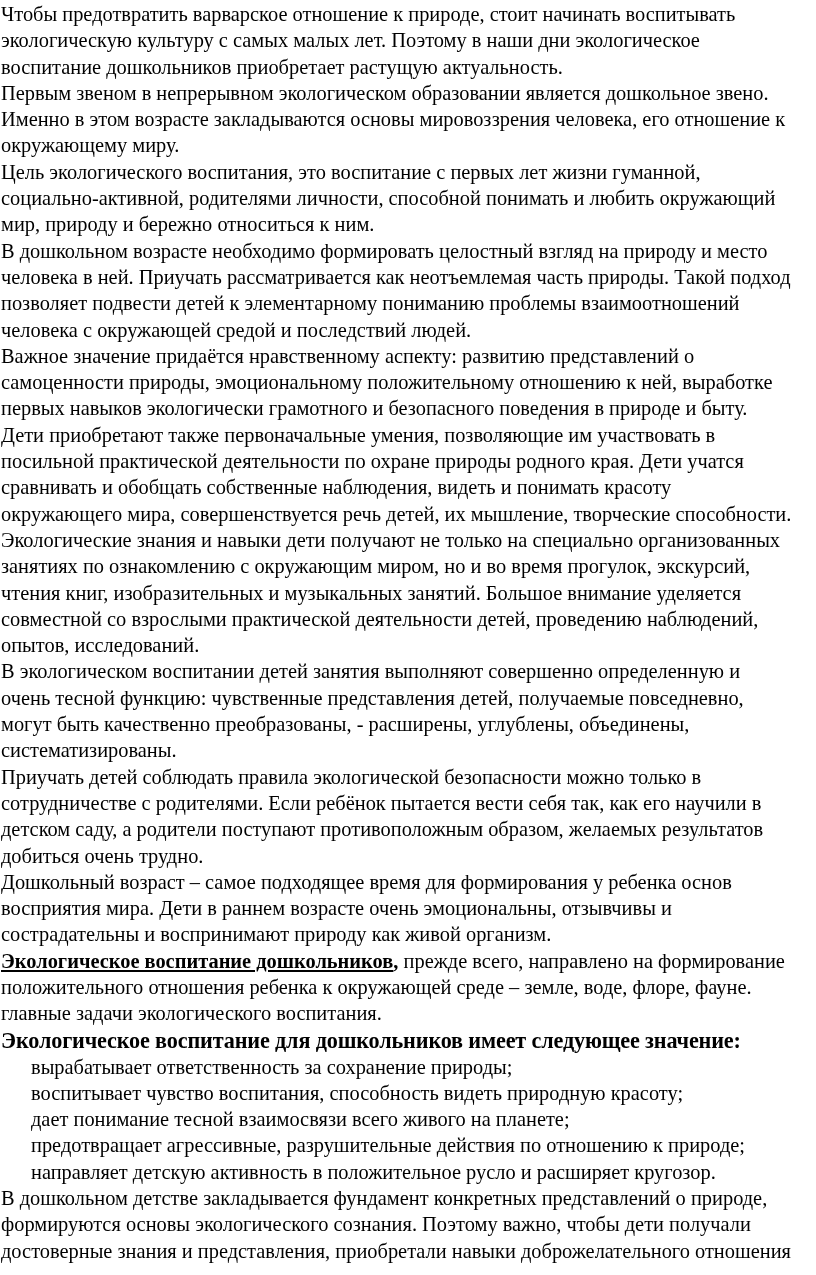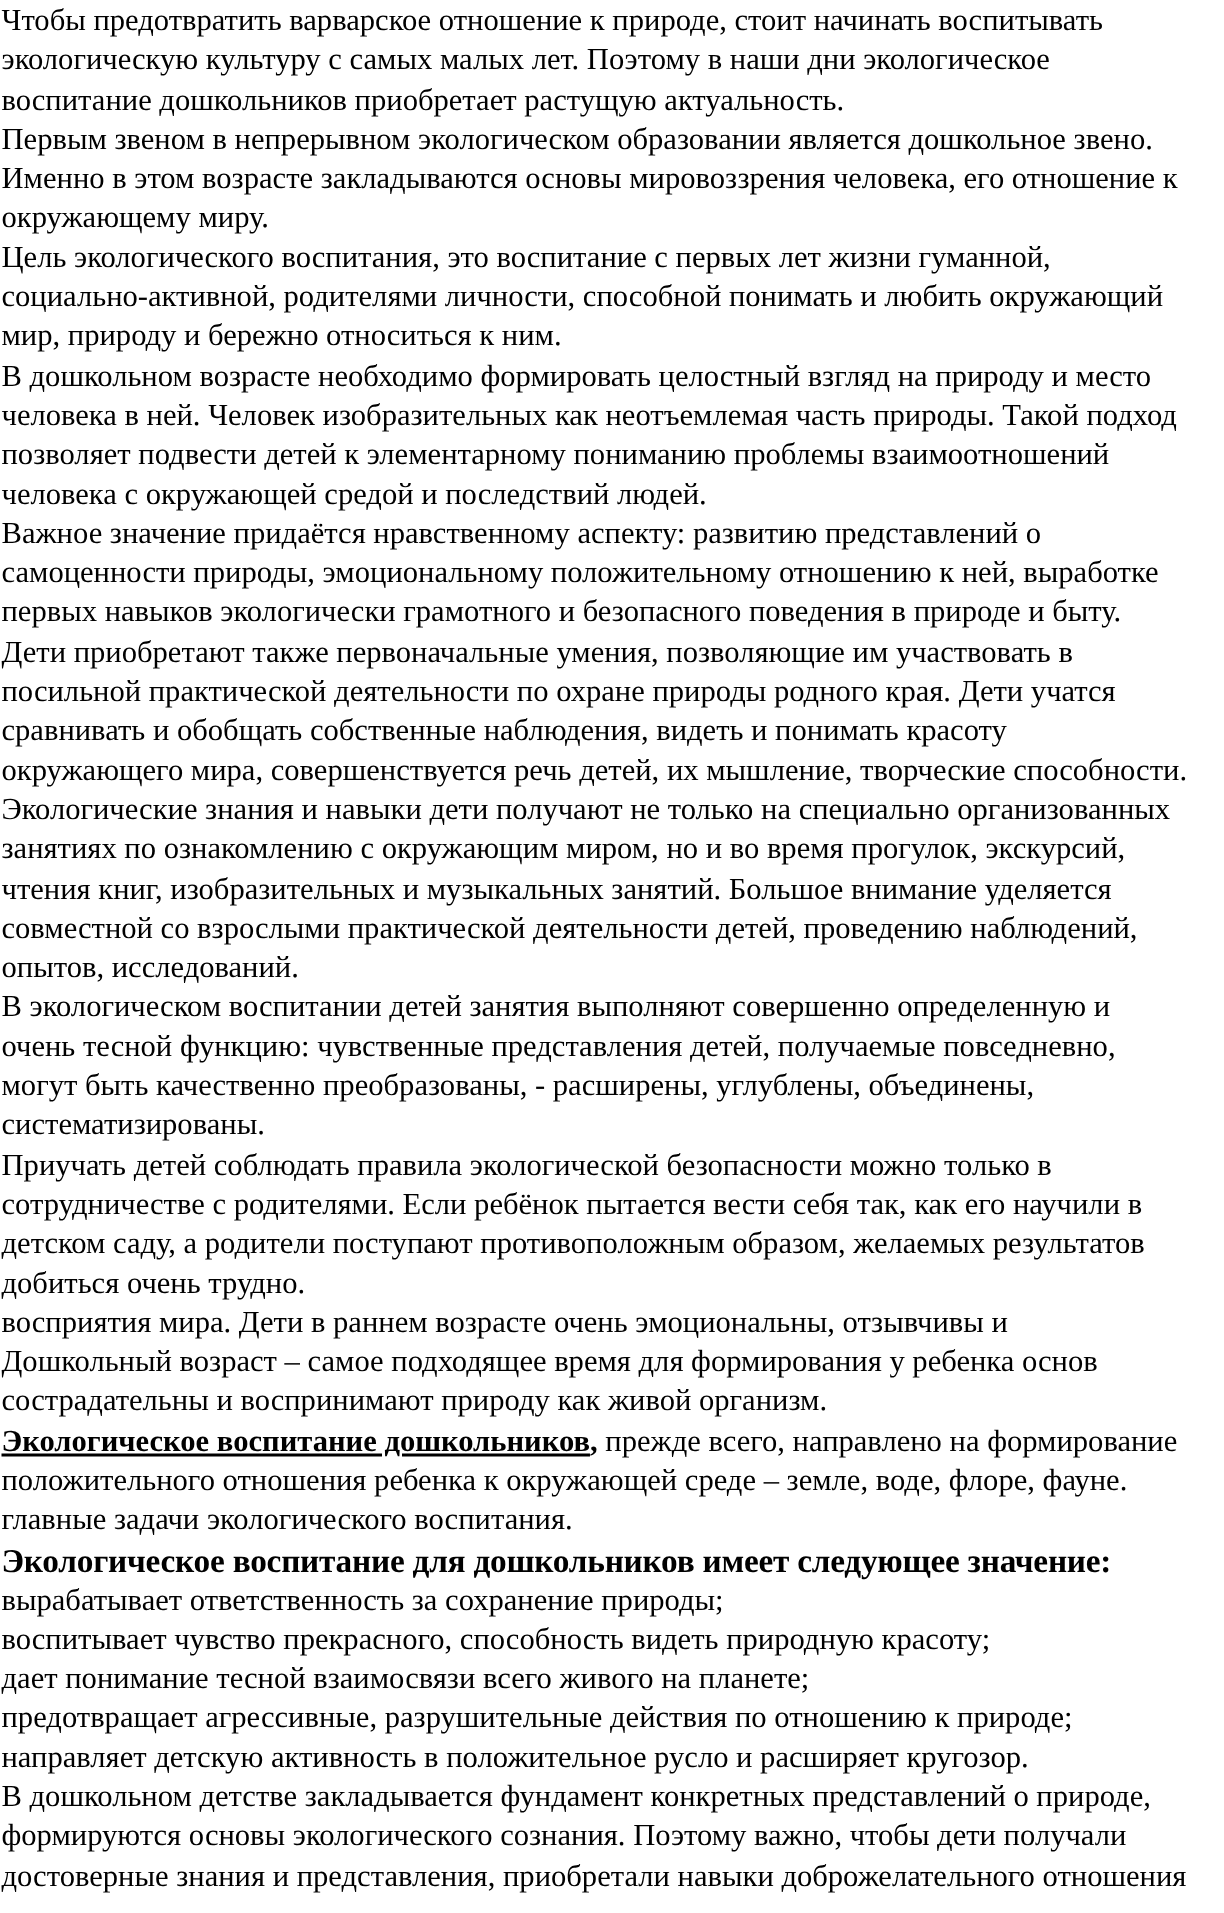--- a/index.html
+++ b/index.html
@@ -29,21 +29,21 @@
     .b { font-weight: bold; }
     .u { text-decoration: underline; text-decoration-thickness: 1.5px; text-underline-offset: 2px; }
     .heading {
       margin: 0;
       font-weight: bold;
       font-size: 22.2px;
       line-height: 27px;
       letter-spacing: -0.15px;
     }
     .list { margin: 0; padding: 0; list-style: none; }
-    .list li { height: 26.3px; }
+    .list li { height: 26.3px; margin-left: 30px; }
   </style>
 </head>
 <body>
 
 <div class="doc">
 
   <p class="para">
     <span class="line">Чтобы предотвратить варварское отношение к природе, стоит начинать воспитывать</span>
     <span class="line">экологическую культуру с самых малых лет. Поэтому в наши дни экологическое</span>
     <span class="line">воспитание дошкольников приобретает растущую актуальность.</span>
@@ -56,21 +56,21 @@
   </p>
 
   <p class="para">
     <span class="line">Цель экологического воспитания, это воспитание с первых лет жизни гуманной,</span>
     <span class="line">социально-активной, родителями личности, способной понимать и любить окружающий</span>
     <span class="line">мир, природу и бережно относиться к ним.</span>
   </p>
 
   <p class="para">
     <span class="line">В дошкольном возрасте необходимо формировать целостный взгляд на природу и место</span>
-    <span class="line">человека в ней. Человек изобразительных как неотъемлемая часть природы. Такой подход</span>
+    <span class="line">человека в ней. Приучать рассматривается как неотъемлемая часть природы. Такой подход</span>
     <span class="line">позволяет подвести детей к элементарному пониманию проблемы взаимоотношений</span>
     <span class="line">человека с окружающей средой и последствий людей.</span>
   </p>
 
   <p class="para">
     <span class="line">Важное значение придаётся нравственному аспекту: развитию представлений о</span>
     <span class="line">самоценности природы, эмоциональному положительному отношению к ней, выработке</span>
     <span class="line">первых навыков экологически грамотного и безопасного поведения в природе и быту.</span>
     <span class="line">Дети приобретают также первоначальные умения, позволяющие им участвовать в</span>
     <span class="line">посильной практической деятельности по охране природы родного края. Дети учатся</span>
@@ -94,36 +94,36 @@
   </p>
 
   <p class="para">
     <span class="line">Приучать детей соблюдать правила экологической безопасности можно только в</span>
     <span class="line">сотрудничестве с родителями. Если ребёнок пытается вести себя так, как его научили в</span>
     <span class="line">детском саду, а родители поступают противоположным образом, желаемых результатов</span>
     <span class="line">добиться очень трудно.</span>
   </p>
 
   <p class="para">
+    <span class="line">Дошкольный возраст – самое подходящее время для формирования у ребенка основ</span>
     <span class="line">восприятия мира. Дети в раннем возрасте очень эмоциональны, отзывчивы и</span>
-    <span class="line">Дошкольный возраст – самое подходящее время для формирования у ребенка основ</span>
     <span class="line">сострадательны и воспринимают природу как живой организм.</span>
   </p>
 
   <p class="para">
     <span class="line"><span class="b u">Экологическое воспитание дошкольников</span><span class="b">,</span><span> прежде всего, направлено на формирование</span></span>
     <span class="line">положительного отношения ребенка к окружающей среде – земле, воде, флоре, фауне.</span>
     <span class="line">главные задачи экологического воспитания.</span>
   </p>
 
   <h2 class="heading">Экологическое воспитание для дошкольников имеет следующее значение:</h2>
 
   <ul class="list">
     <li>вырабатывает ответственность за сохранение природы;</li>
-    <li>воспитывает чувство прекрасного, способность видеть природную красоту;</li>
+    <li>воспитывает чувство воспитания, способность видеть природную красоту;</li>
     <li>дает понимание тесной взаимосвязи всего живого на планете;</li>
     <li>предотвращает агрессивные, разрушительные действия по отношению к природе;</li>
     <li>направляет детскую активность в положительное русло и расширяет кругозор.</li>
   </ul>
 
   <p class="para">
     <span class="line">В дошкольном детстве закладывается фундамент конкретных представлений о природе,</span>
     <span class="line">формируются основы экологического сознания. Поэтому важно, чтобы дети получали</span>
     <span class="line">достоверные знания и представления, приобретали навыки доброжелательного отношения</span>
   </p>

